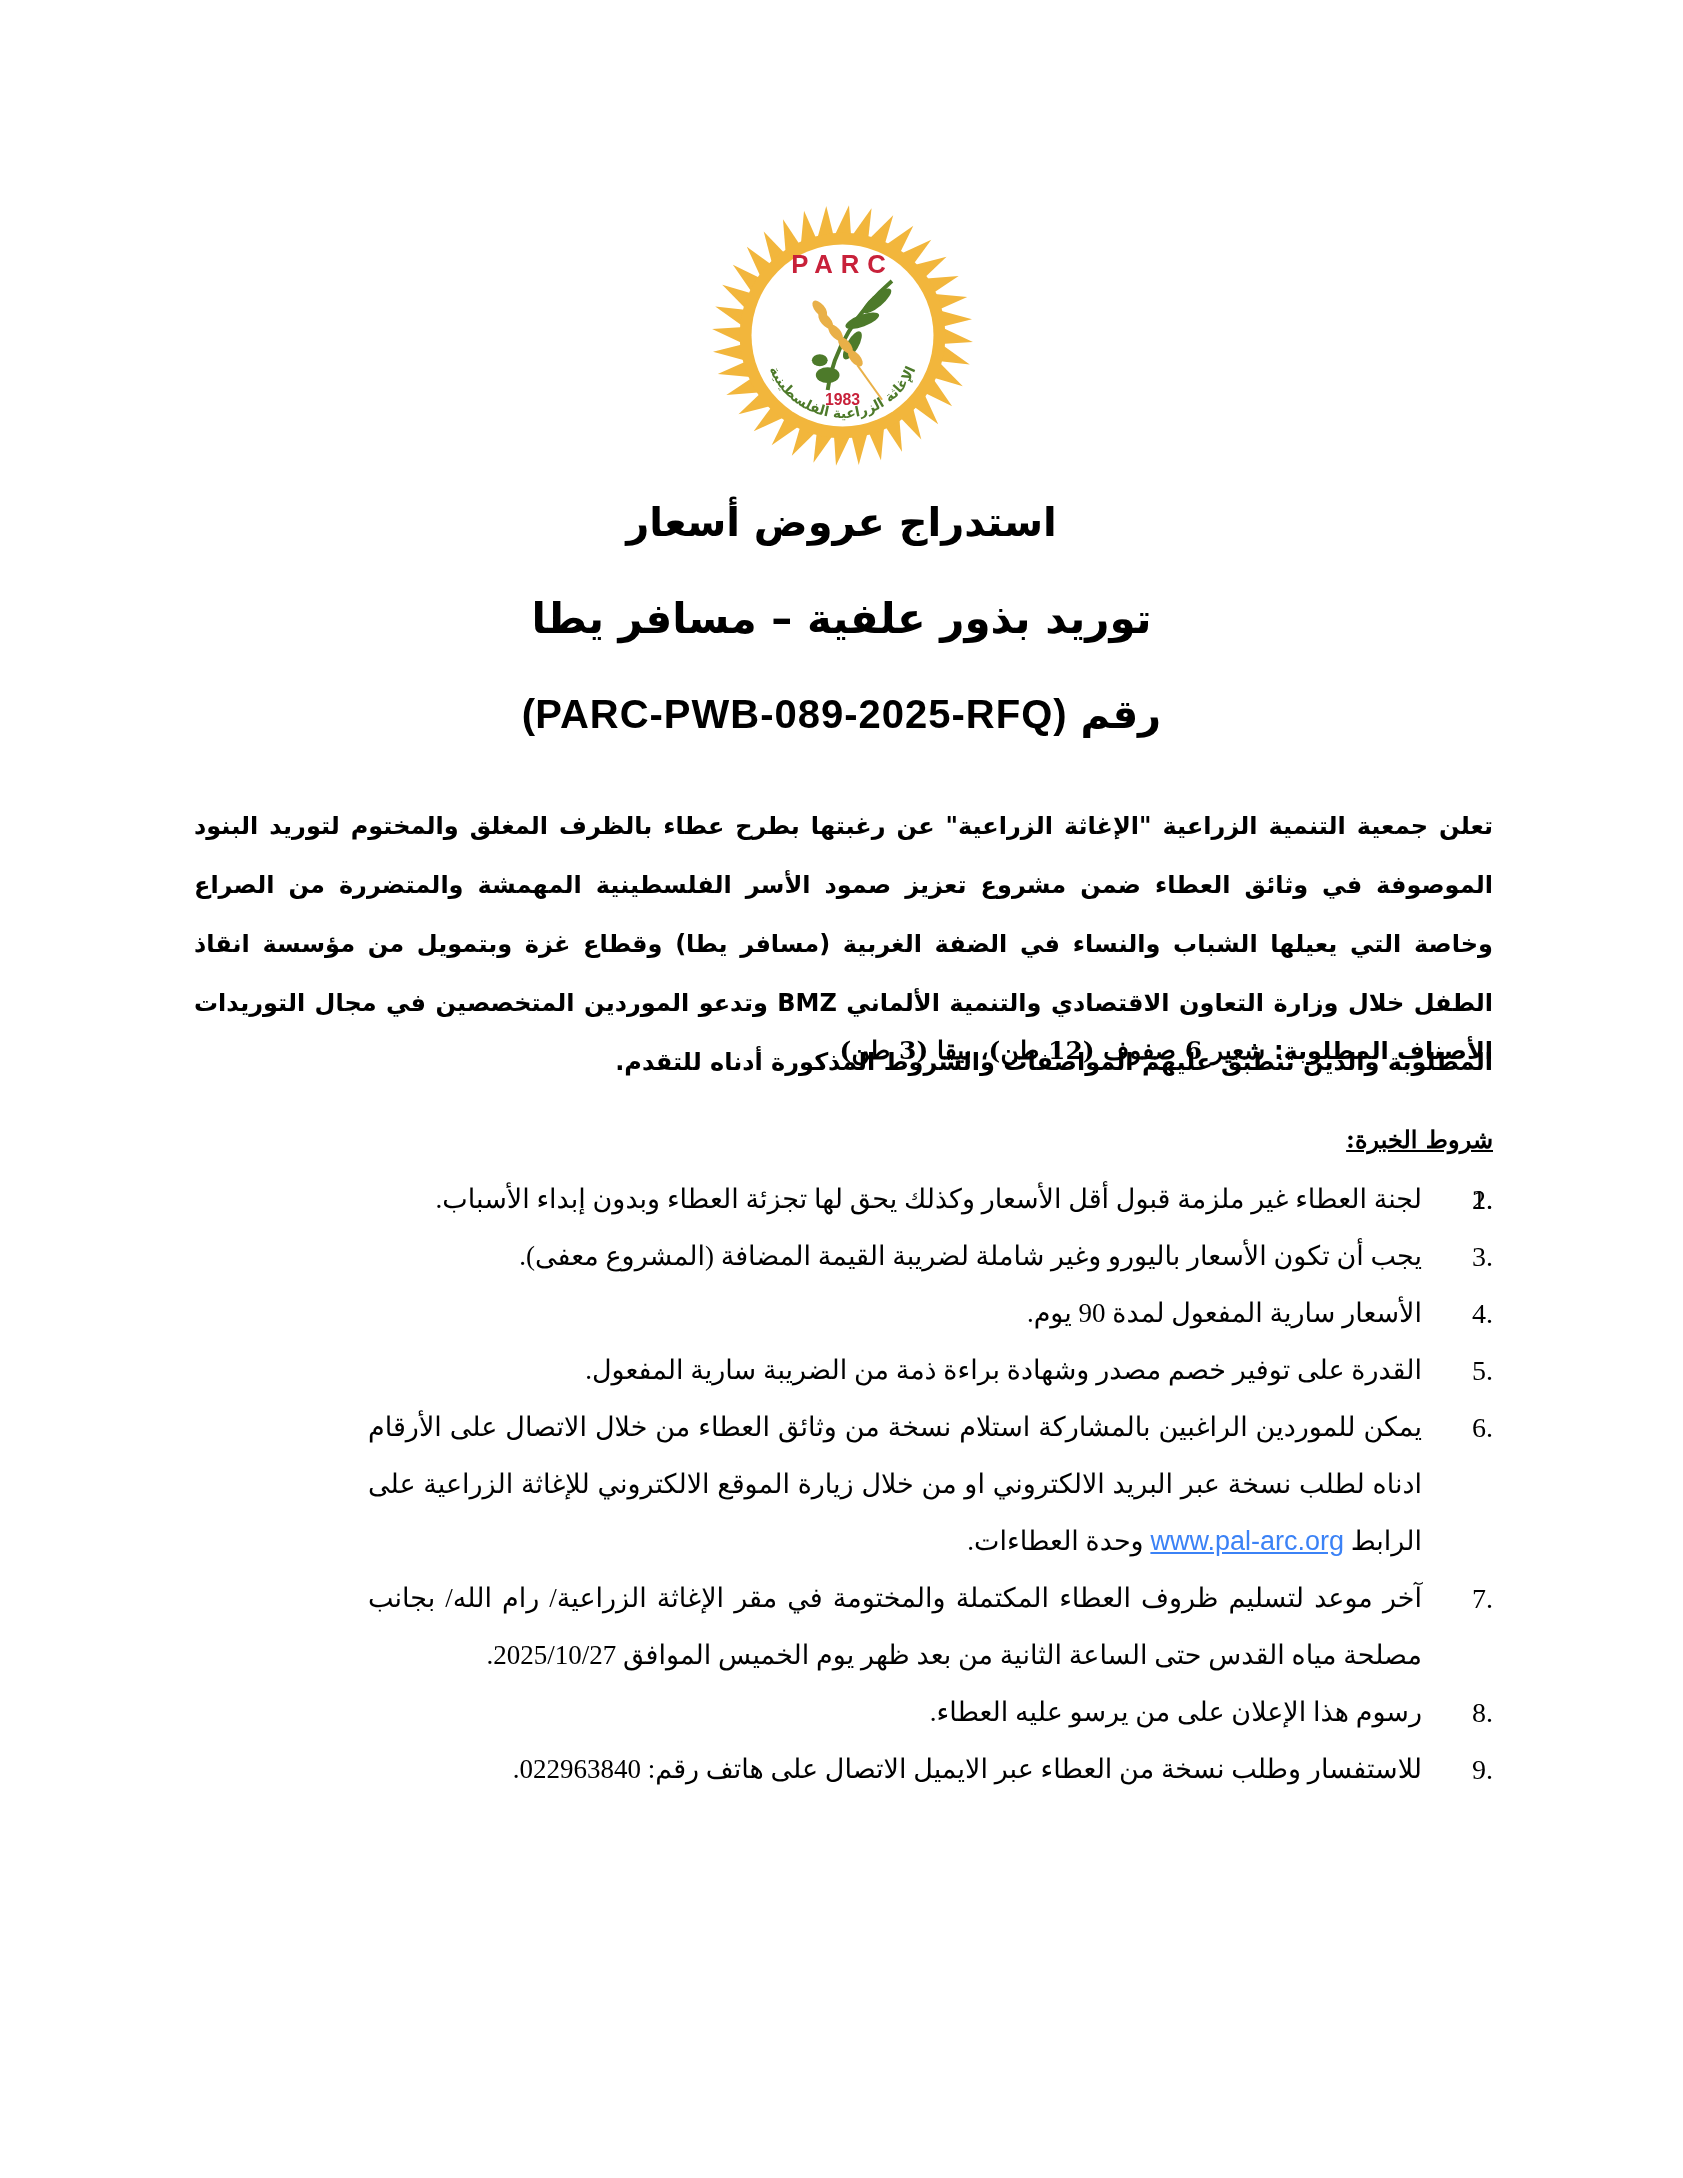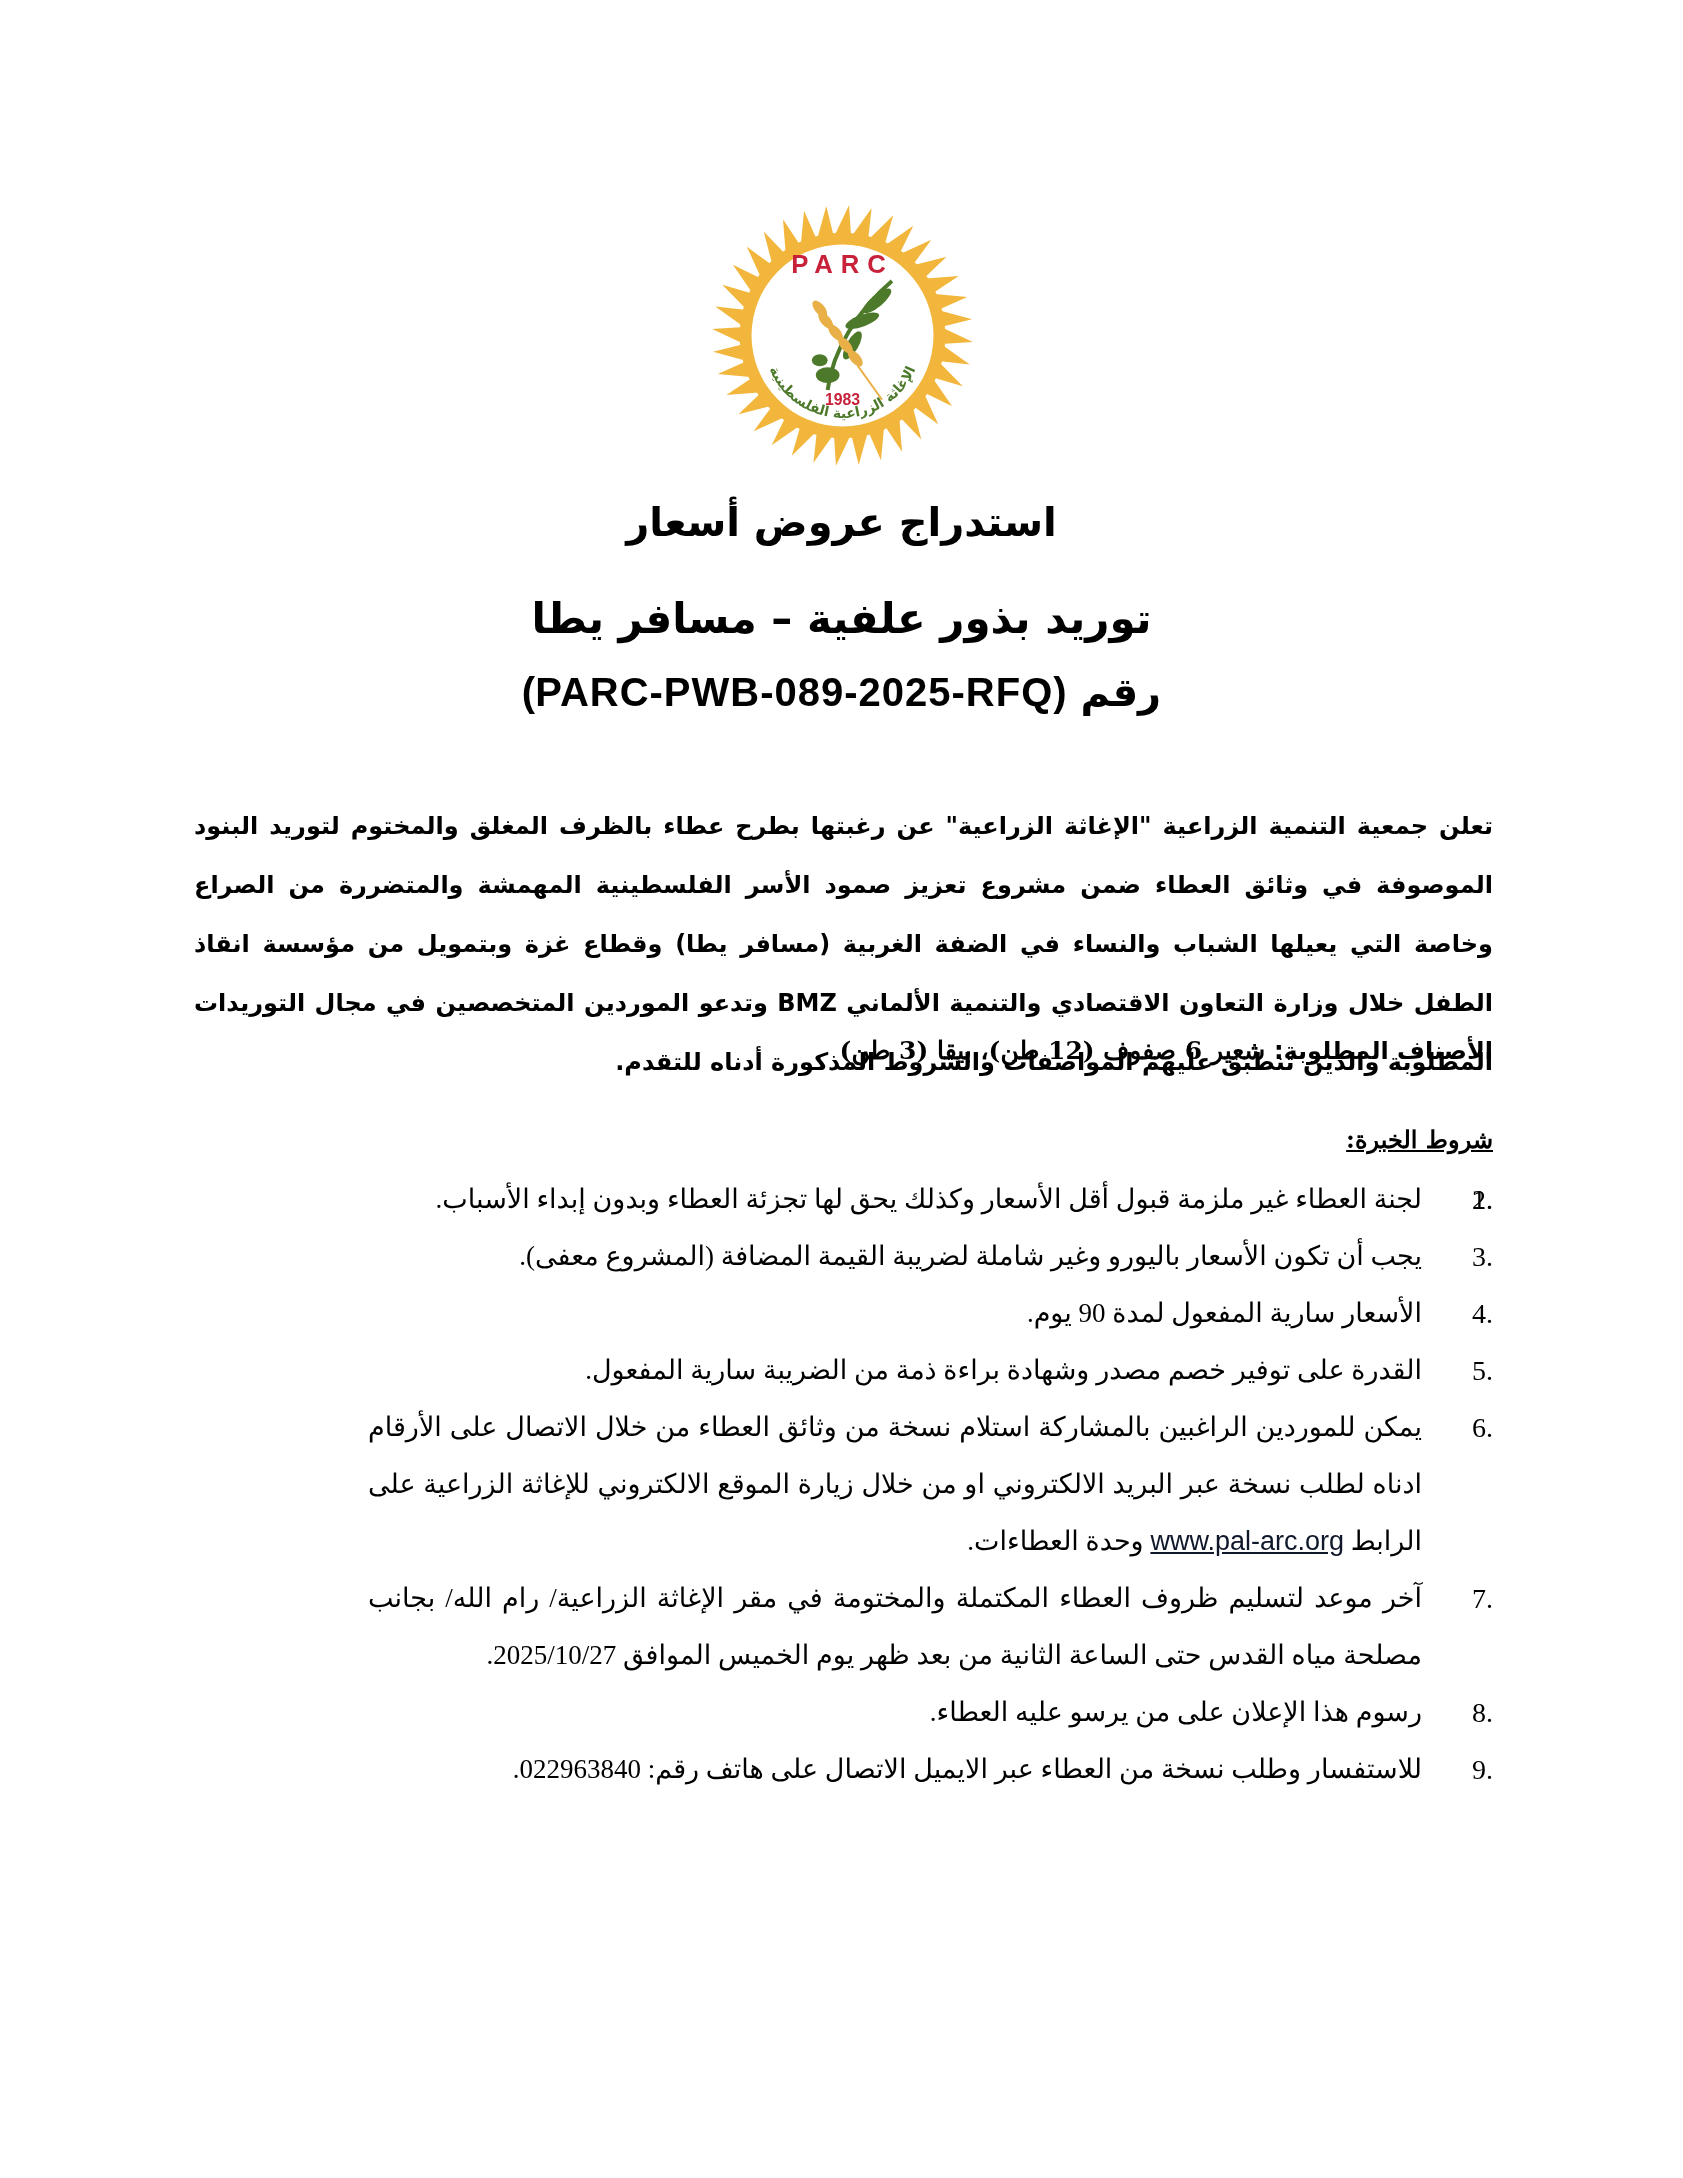--- a/index.html
+++ b/index.html
@@ -2,30 +2,30 @@
 <html><head>
 <meta charset="utf-8">
 <style>
   html, body { margin: 0; padding: 0; background: #ffffff; }
   body { width: 1683px; height: 2178px; position: relative; overflow: hidden; font-family: "DejaVu Sans", sans-serif; color: #000; }
   .page { position: absolute; left: 0; top: 0; width: 1683px; height: 1775px; margin-top: 42px; }
   .logo { position: absolute; left: 709px; top: 160px; width: 267px; height: 267px; }
   .title { position: absolute; left: 0; width: 1683px; text-align: center; font-weight: bold; direction: rtl; font-family: "DejaVu Sans", sans-serif; }
   .t1 { top: 457px; font-size: 40px; }
   .t2 { top: 552px; font-size: 42px; }
-  .t3 { top: 627px; font-size: 40px; }
+  .t3 { top: 649px; font-size: 40px; }
   .t3 .code { font-family: "Liberation Sans", sans-serif; letter-spacing: 1px; }
   .intro { position: absolute; left: 194px; width: 1299px; top: 731px; direction: rtl; text-align: justify; text-align-last: right; font-weight: bold; font-size: 24px; line-height: 59px; }
   .items { position: absolute; right: 190px; top: 994px; direction: rtl; font-weight: bold; font-size: 25px; white-space: nowrap; font-family: "DejaVu Serif", serif; }
   .items .lbl { font-family: "DejaVu Sans", sans-serif; font-size: 24px; }
   .cond-h { position: absolute; right: 190px; top: 1083px; direction: rtl; font-weight: bold; font-size: 24px; text-decoration: underline; font-family: "DejaVu Serif", serif; }
   ol.conds { position: absolute; right: 190px; width: 1125px; top: 1129px; margin: 0; padding: 0; direction: rtl; list-style: none; font-family: "Liberation Serif", serif; font-size: 27px; }
   ol.conds li { position: relative; padding-right: 71px; line-height: 57px; text-align: justify; text-align-last: right; }
   ol.conds li .num { position: absolute; right: 0; top: 0; width: 51px; text-align: left; direction: ltr; font-size: 28px; }
-  a.link { color: #0f172a; text-decoration: underline; font-family: "Liberation Sans", sans-serif; direction: ltr; unicode-bidi: embed; }
+  a.link { color: #3b82f6; text-decoration: underline; font-family: "Liberation Sans", sans-serif; direction: ltr; unicode-bidi: embed; }
 </style>
 </head>
 <body>
 
 <div class="page">
 
   <svg class="logo" viewBox="0 0 270 270">
     <g id="rays">
         <path d="M234.61946980917457 126.28442572523419 L266.8350343721355 141.59725034372954 L234.61946980917457 143.71557427476583 Z" fill="#f2b63c"></path>
         <path d="M234.61946980917457 143.71557427476583 L263.68656346850884 164.38993675844577 L231.59258262890683 160.88190451025207 Z" fill="#f2b63c"></path>

